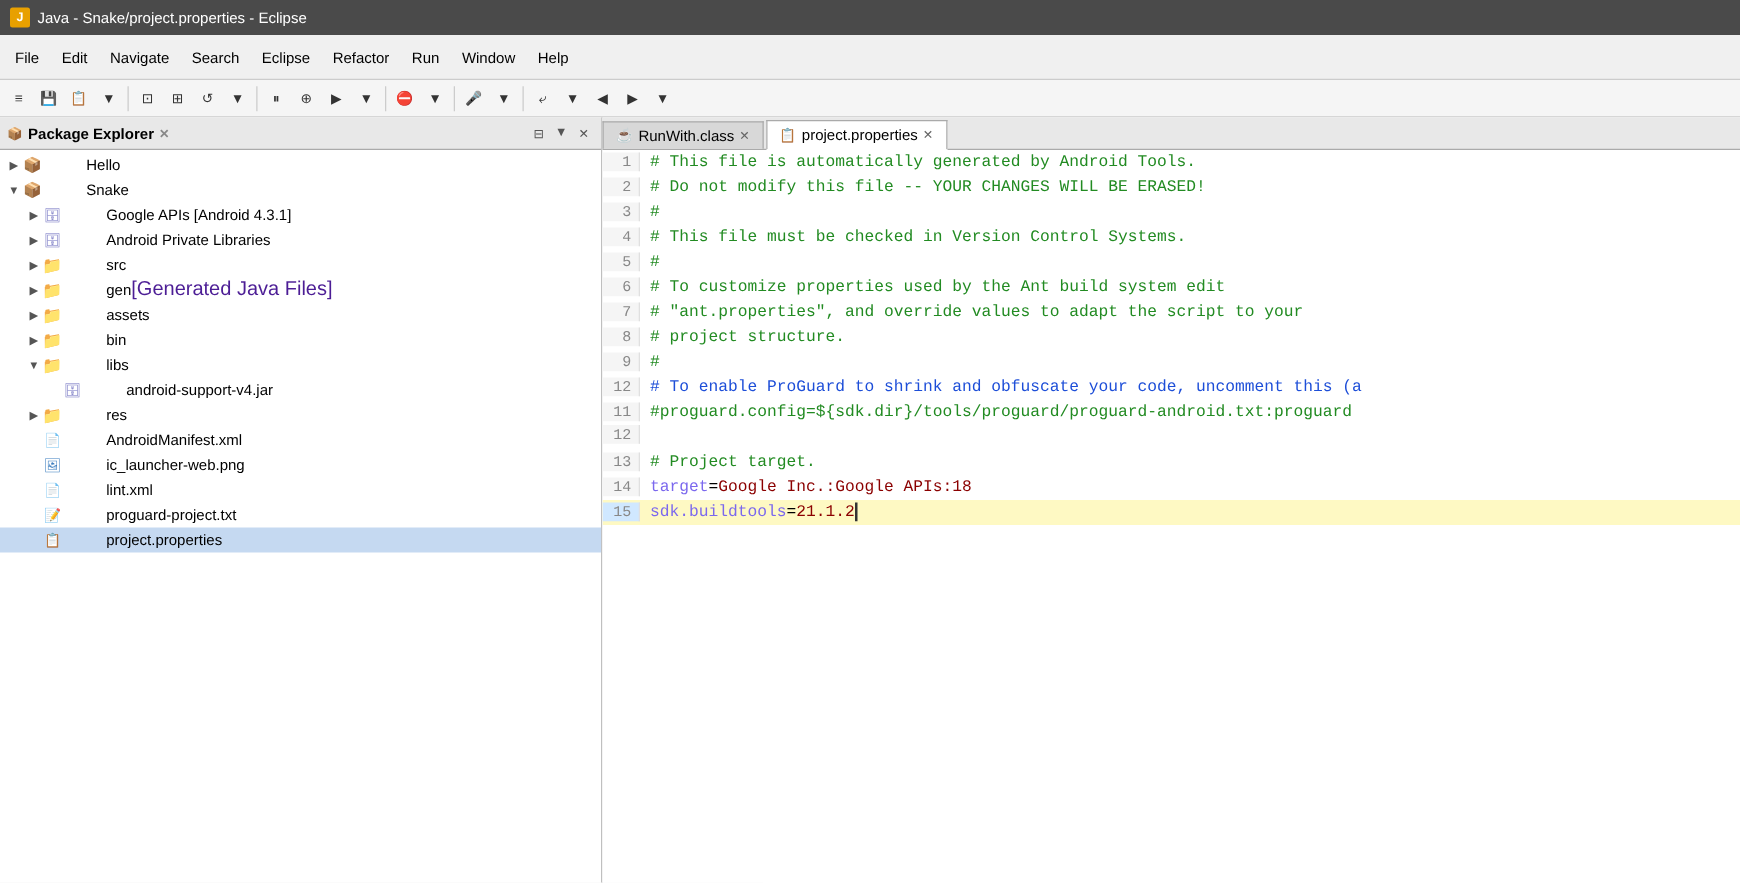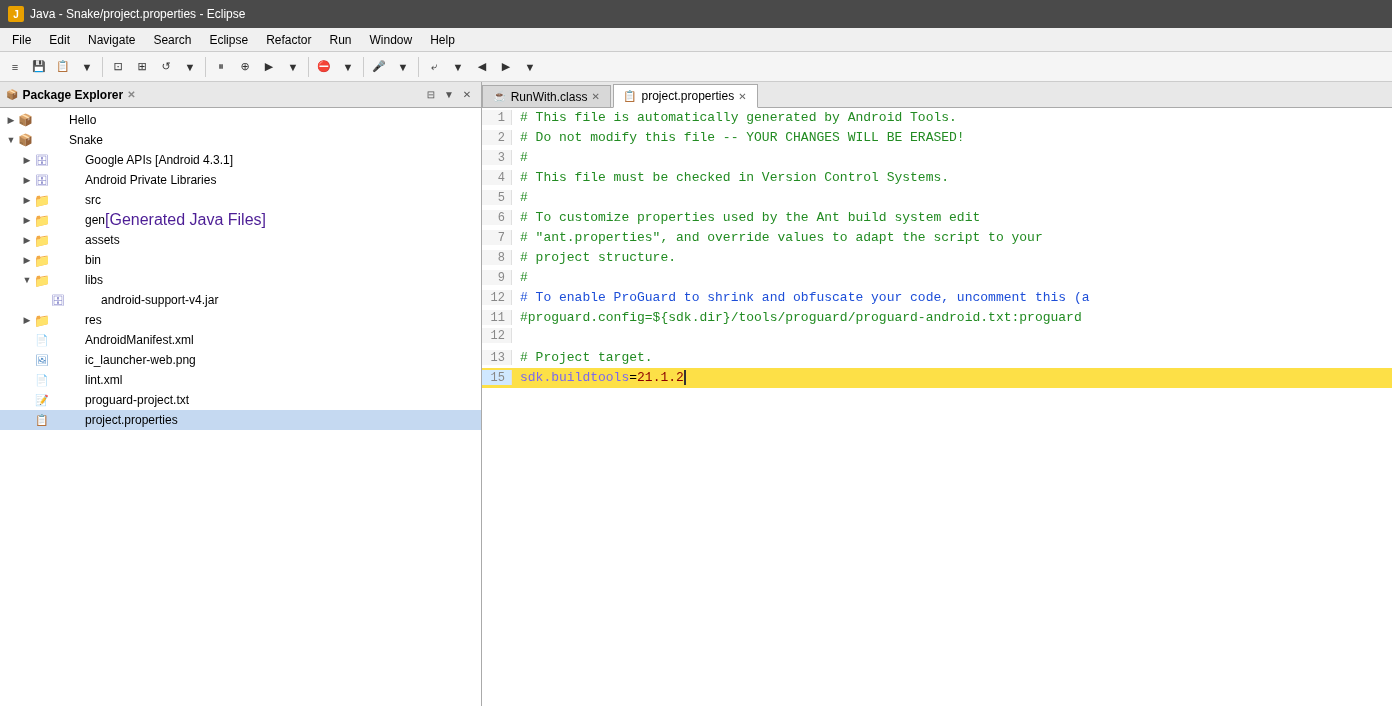--- a/index.html
+++ b/index.html
@@ -33,21 +33,21 @@
       align-items: center;
       justify-content: center;
       font-size: 10px;
       color: #fff;
       font-weight: bold;
     }
 
     
     #menu-bar {
       background: #f0f0f0;
-      height: 24px;
+      height: 36px;
       display: flex;
       align-items: center;
       padding: 0 4px;
       border-bottom: 1px solid #ccc;
       gap: 2px;
     }
     .menu-item {
       padding: 2px 8px;
       cursor: pointer;
       font-size: 12px;
@@ -228,21 +228,21 @@
       font-size: 12px;
       border-right: 1px solid #e0e0e0;
       user-select: none;
       padding-top: 1px;
     }
     .line-content {
       padding-left: 8px;
       white-space: pre;
       line-height: 20px;
     }
-    .active-line { background: #fde047; }
+    .active-line { background: #fef9c3; }
     .active-line .line-number { background: #d0e8ff; }
   </style>
 </head>
 <body>
 
 <div id="title-bar">
   <div class="title-icon">J</div>
   <span>Java - Snake/project.properties - Eclipse</span>
 </div>
 
@@ -478,20 +478,24 @@
           <div class="line-content" style="color: rgb(34, 139, 34);">#proguard.config=${sdk.dir}/tools/proguard/proguard-android.txt:proguard</div>
         </div>
         <div class="code-line">
           <div class="line-number">12</div>
           <div class="line-content"></div>
         </div>
         <div class="code-line">
           <div class="line-number">13</div>
           <div class="line-content" style="color: rgb(34, 139, 34);"># Project target.</div>
         </div>
+        <div class="code-line">
+          <div class="line-number">14</div>
+          <div class="line-content"><span style="color: rgb(123, 104, 238);">target</span><span style="color: rgb(0, 0, 0);">=</span><span style="color: rgb(139, 0, 0);">Google Inc.:Google APIs:18</span></div>
+        </div>
         <div class="code-line active-line">
           <div class="line-number">15</div>
           <div class="line-content"><span style="color: rgb(123, 104, 238);">sdk.buildtools</span><span style="color: rgb(0, 0, 0);">=</span><span style="color: rgb(139, 0, 0);">21.1.2</span><span style="border-right: 2px solid rgb(51, 51, 51); margin-left: 0px;"></span></div>
         </div>
       </div>
   </div>
 
 </div>
 
 </body></html>

